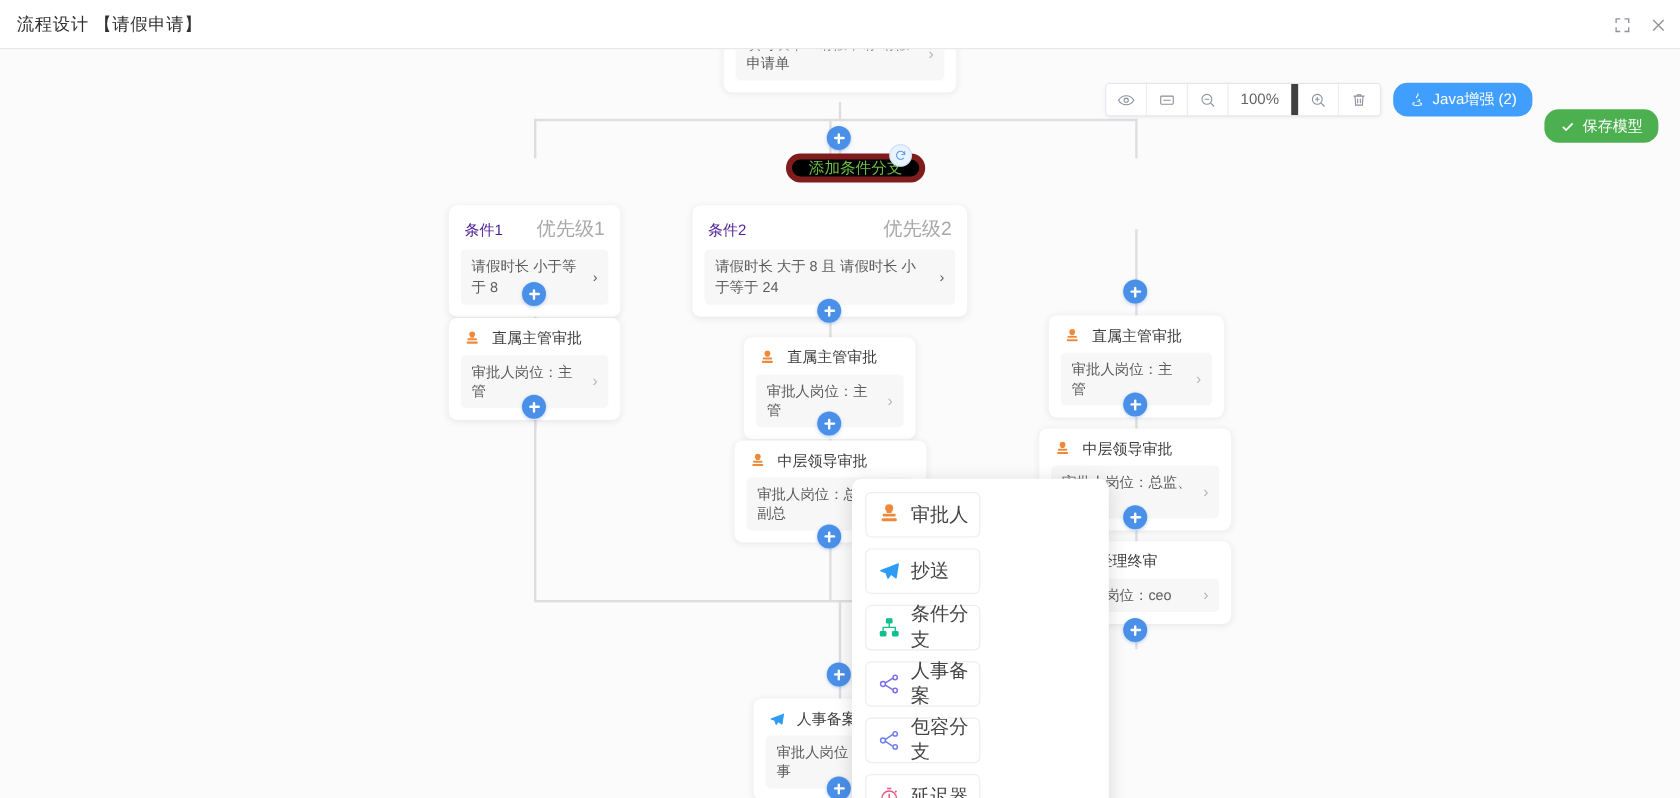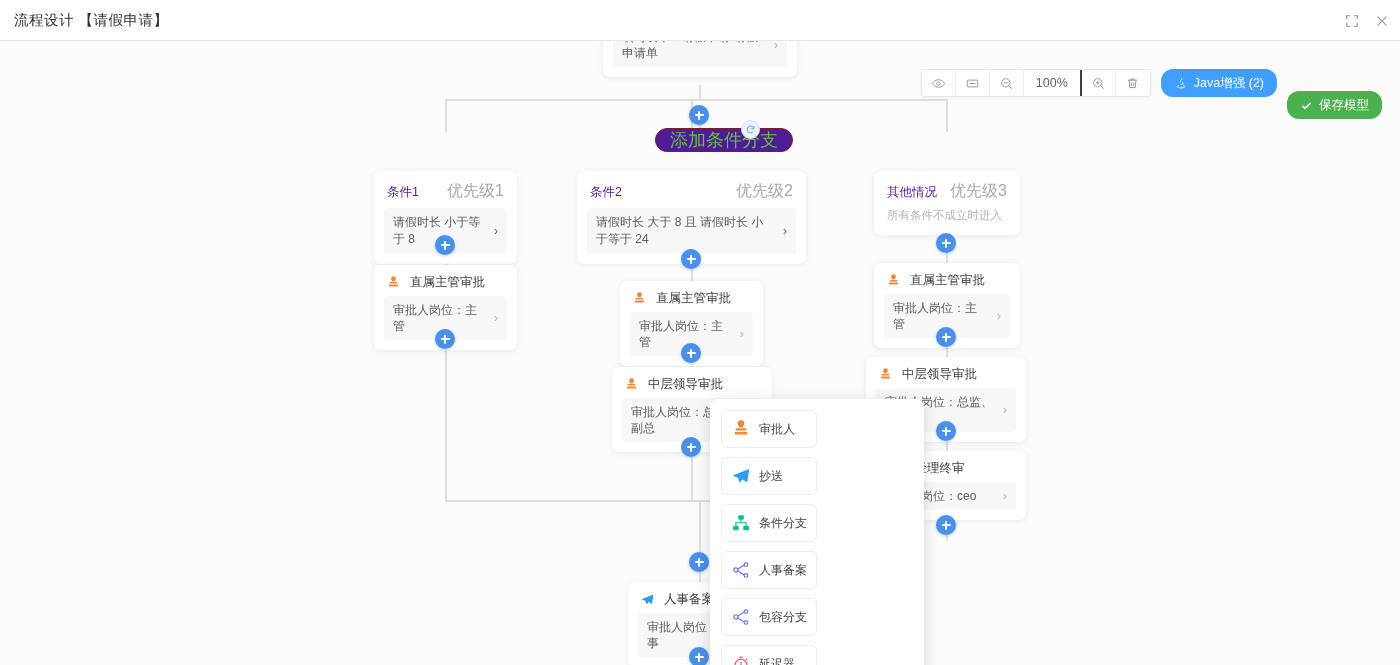--- a/index.html
+++ b/index.html
@@ -69,21 +69,21 @@
     color: #8a8f99;
     cursor: pointer;
     background: #fff;
   }
   .tool-btn:last-child { border-right: none; }
   .tool-btn svg { display: block; }
   .tool-zoom-label {
     min-width: 58px; height: 26px;
     display: flex; align-items: center; justify-content: center;
     font-size: 12.5px; color: #606266;
-    border-right: 2px solid #404040;
+    border-right: 6px solid #404040;
     background: #fff;
     cursor: default;
   }
   .btn {
     height: 28px;
     border-radius: 12px;
     display: flex; align-items: center; justify-content: center;
     gap: 6px;
     padding: 0 13px;
     font-size: 12.5px;
@@ -118,25 +118,25 @@
   .plus::before, .plus::after {
     content: ""; position: absolute; background: #fff; border-radius: 1px;
   }
   .plus::before { width: 9px; height: 1.6px; }
   .plus::after  { width: 1.6px; height: 9px; }
 
   .branch-pill {
     position: absolute;
     height: 24px;
     padding: 0 14px;
-    background: #4c1d95;
-    border: 1px solid #7f1d1d;
+    background: #000000;
+    border: 5px solid #7f1d1d;
     border-radius: 12px;
     color: #6cbf45;
-    font-size: 18px;
+    font-size: 13px;
     display: flex; align-items: center; justify-content: center;
     z-index: 9;
     cursor: pointer;
     white-space: nowrap;
   }
   .refresh-btn {
     position: absolute;
     width: 19px; height: 19px;
     border-radius: 50%;
     background: #eaf3fd;
@@ -208,21 +208,21 @@
     gap: 9px 9px;
     width: 214px;
   }
   .popup-item {
     width: 96px; height: 38px;
     border: 1px solid #ededed;
     border-radius: 5px;
     background: #fff;
     display: flex; align-items: center; gap: 7px;
     padding-left: 8px;
-    font-size: 12px; color: #444;
+    font-size: 16px; color: #444;
     cursor: pointer;
   }
   .popup-item .pic {
     width: 22px; height: 22px; border-radius: 50%;
     display: flex; align-items: center; justify-content: center;
     flex: 0 0 auto;
   }
   .popup-item .pic svg { display:block; }
 </style>
 </head>
@@ -371,27 +371,20 @@
     <div class="cond-head">
       <span class="cond-title">条件2</span>
       <span class="cond-prio">优先级2</span>
     </div>
     <div class="cond-body">
       <span>请假时长 大于 8 且 请假时长 小于等于 24</span>
       <span class="chev">›</span>
     </div>
   </div>
 
-  <div class="node" style="left:874px; top:130px; width:146px;">
-    <div class="cond-head">
-      <span class="cond-title">其他情况</span>
-      <span class="cond-prio">优先级3</span>
-    </div>
-    <div class="cond-plain">所有条件不成立时进入</div>
-  </div>
 
   <div class="plus" style="left:435px; top:194px;"></div>
   <div class="node" style="left:374px; top:224px; width:143px;">
     <div class="node-head">
       <span class="nicon">
         <svg width="13" height="13" viewBox="0 0 16 16">
             <path d="M5 3.2a3 3 0 0 1 6 0c0 1.6-1.3 2.1-1.3 3.4h-3.4C6.3 5.3 5 4.8 5 3.2z" fill="#f0883a"></path>
             <rect x="3.2" y="7.3" width="9.6" height="2" rx=".7" fill="#f0883a"></rect>
             <rect x="2.4" y="10.6" width="11.2" height="2.2" rx=".8" fill="#f0883a"></rect>
           </svg>

